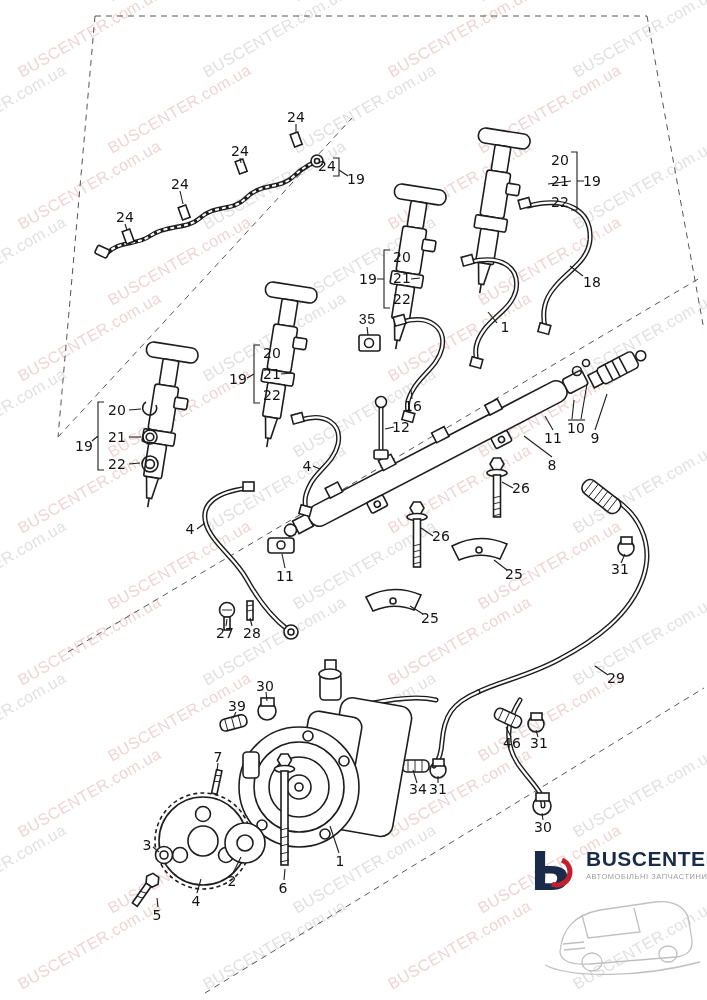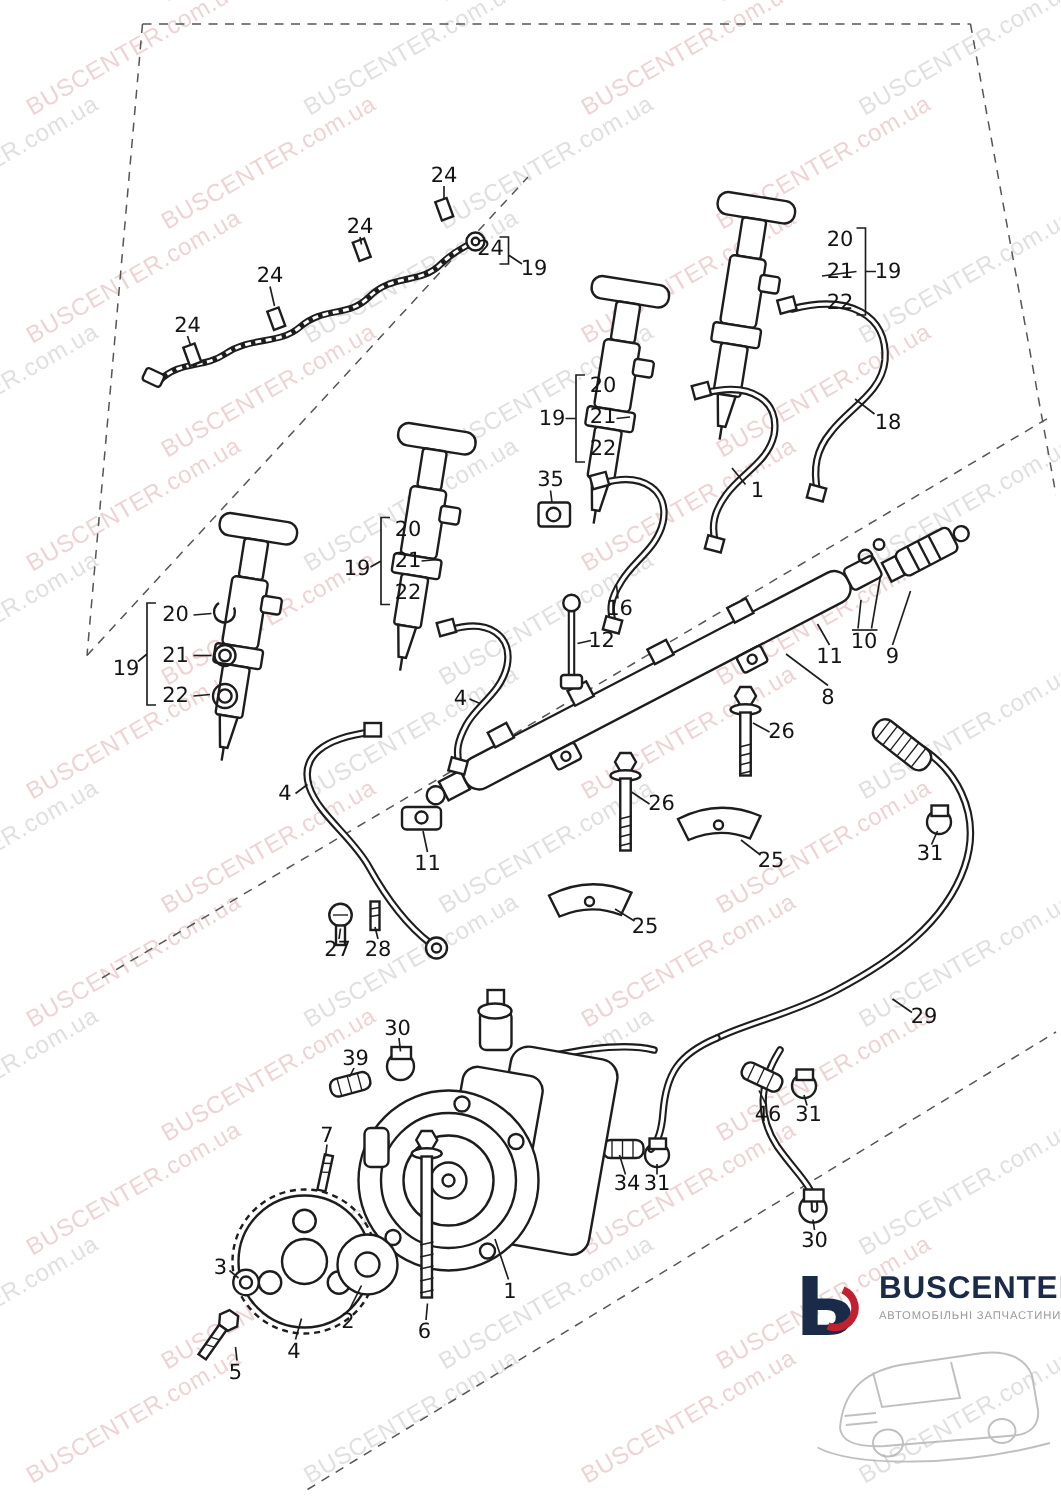--- a/index.html
+++ b/index.html
@@ -455,21 +455,21 @@
       <div class="callout" style="left: 560px; top: 160px;">20</div>
       <div class="callout" style="left: 560px; top: 181px;">21</div>
       <div class="callout" style="left: 560px; top: 202px;">22</div>
       <div class="callout" style="left: 592px; top: 181px;">19</div>
       <div class="callout" style="left: 592px; top: 282px;">18</div>
       <div class="callout" style="left: 505px; top: 327px;">1</div>
       <div class="callout" style="left: 402px; top: 257px;">20</div>
       <div class="callout" style="left: 402px; top: 278px;">21</div>
       <div class="callout" style="left: 402px; top: 299px;">22</div>
       <div class="callout" style="left: 368px; top: 279px;">19</div>
-      <div class="callout" style="left: 367px; top: 320px;">35</div>
+      <div class="callout" style="left: 367px; top: 320px; font-family: Liberation Mono, monospace;">35</div>
       <div class="callout" style="left: 413px; top: 406px;">16</div>
       <div class="callout" style="left: 401px; top: 427px; text-align: center;">12</div>
       <div class="callout" style="left: 272px; top: 353px;">20</div>
       <div class="callout" style="left: 272px; top: 374px;">21</div>
       <div class="callout" style="left: 272px; top: 395px;">22</div>
       <div class="callout" style="left: 238px; top: 379px;">19</div>
       <div class="callout" style="left: 307px; top: 466px;">4</div>
       <div class="callout" style="left: 117px; top: 410px;">20</div>
       <div class="callout" style="left: 117px; top: 437px;">21</div>
       <div class="callout" style="left: 117px; top: 464px;">22</div>

